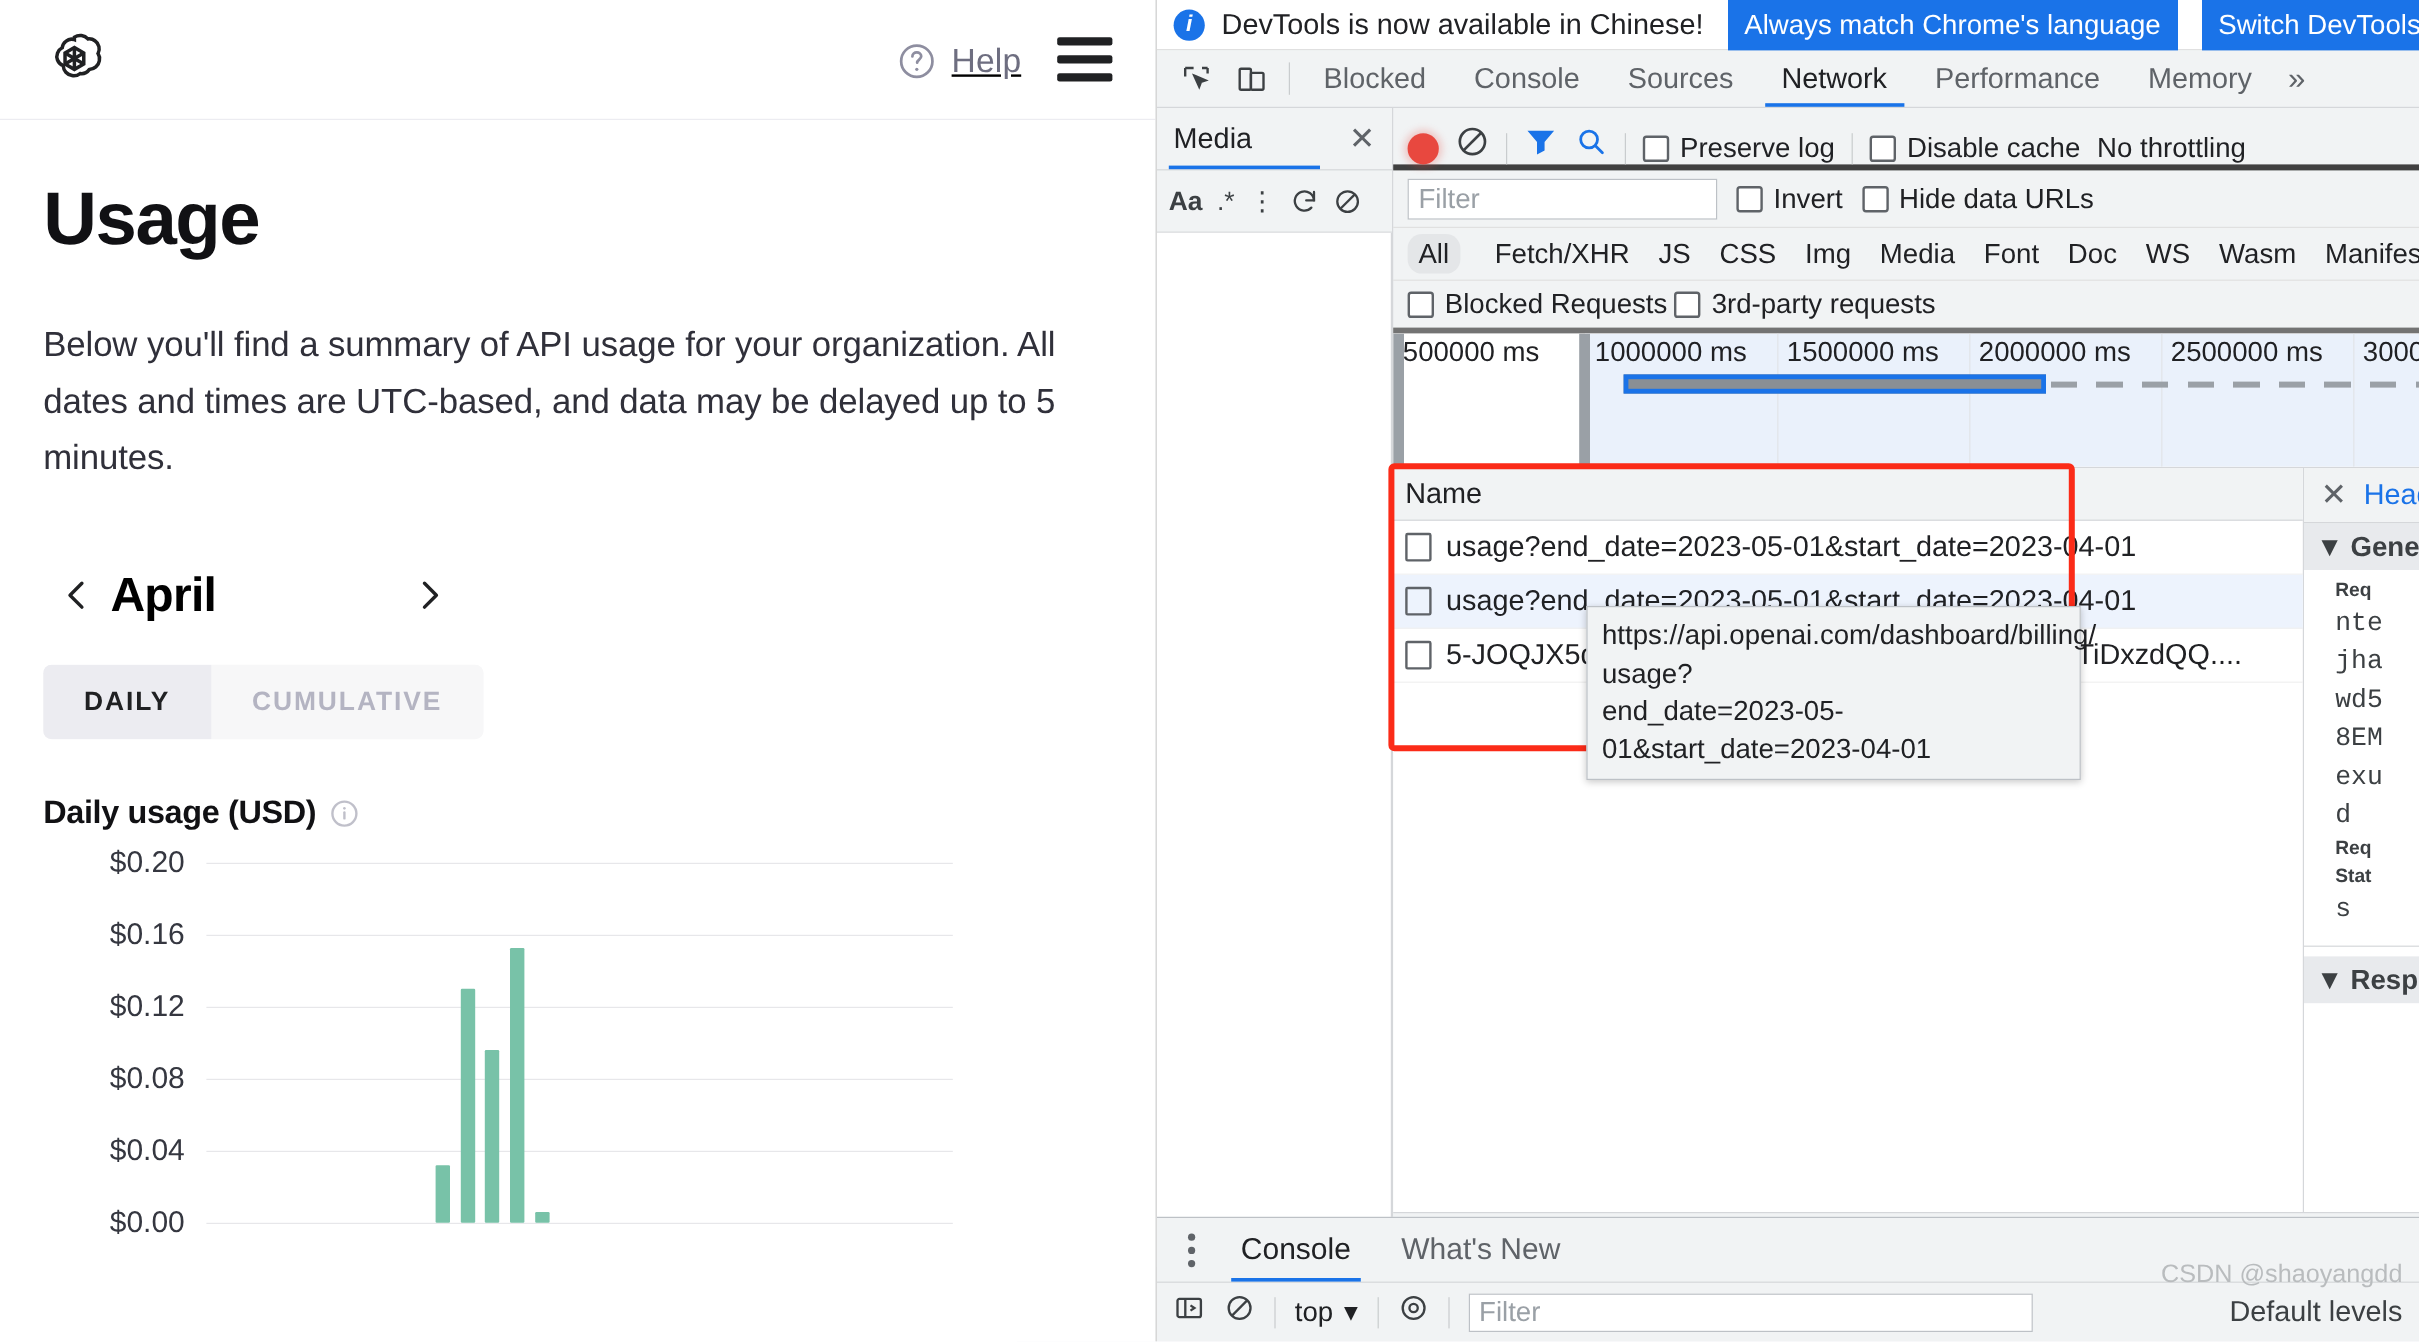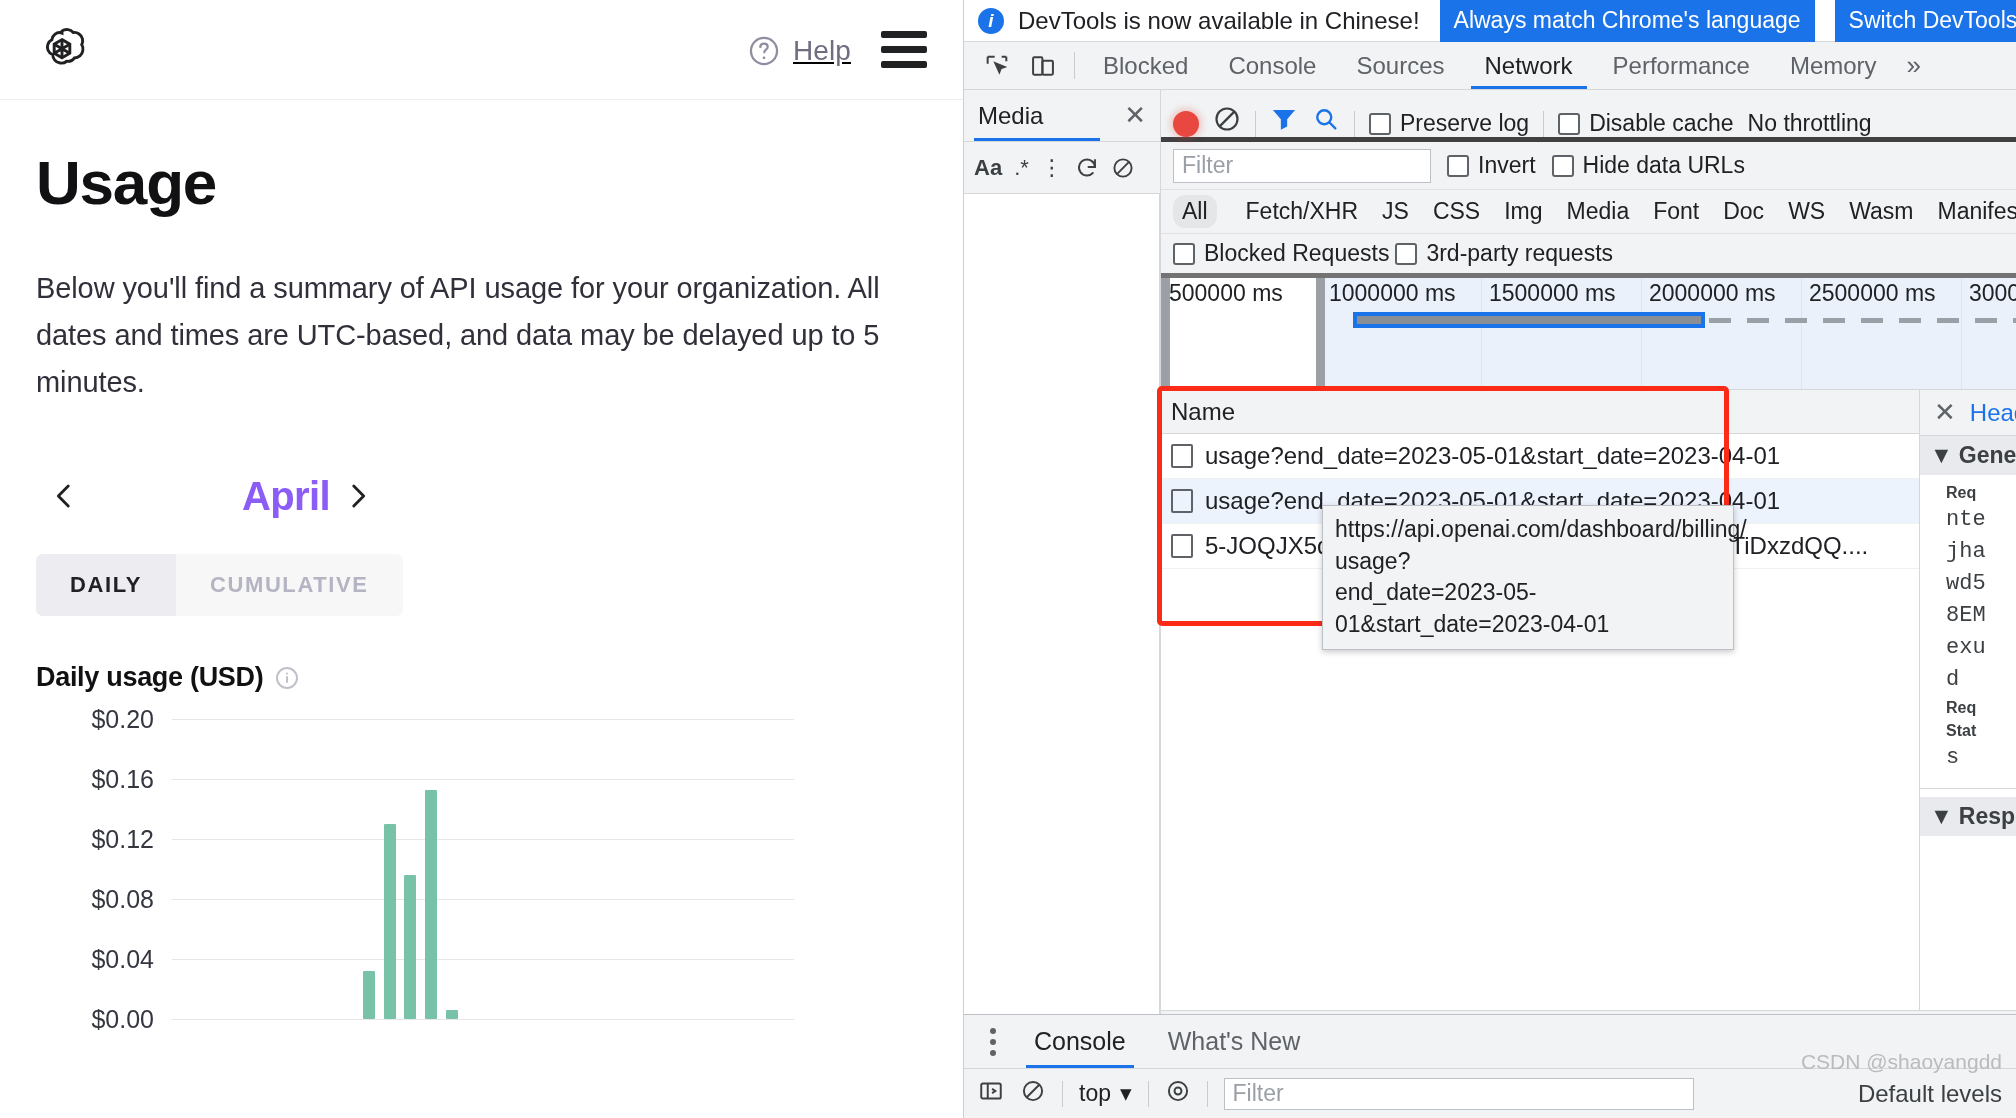--- a/index.html
+++ b/index.html
@@ -48,22 +48,22 @@
     margin-top: 62px; margin-bottom: 14px;
     width: 350px;
   }
   .chev {
     width: 56px; height: 56px;
     display: flex; align-items: center; justify-content: center;
     font-size: 40px; color: #202123; cursor: pointer;
     font-weight: 300;
   }
   .month-label {
-    flex: 1; text-align: right;
-    font-size: 40px; font-weight: 700; color: #8b5cf6; letter-spacing: -0.6px;
+    flex: 1; text-align: left;
+    font-size: 40px; font-weight: 700; color: #000000; letter-spacing: -0.6px;
   }
 
   .seg-tabs {
     display: inline-flex;
     background: #f7f7f8; border-radius: 7px;
     overflow: hidden; margin-top: 16px;
   }
   .seg-tab {
     padding: 18px 34px;
     font-size: 22px; font-weight: 700;

